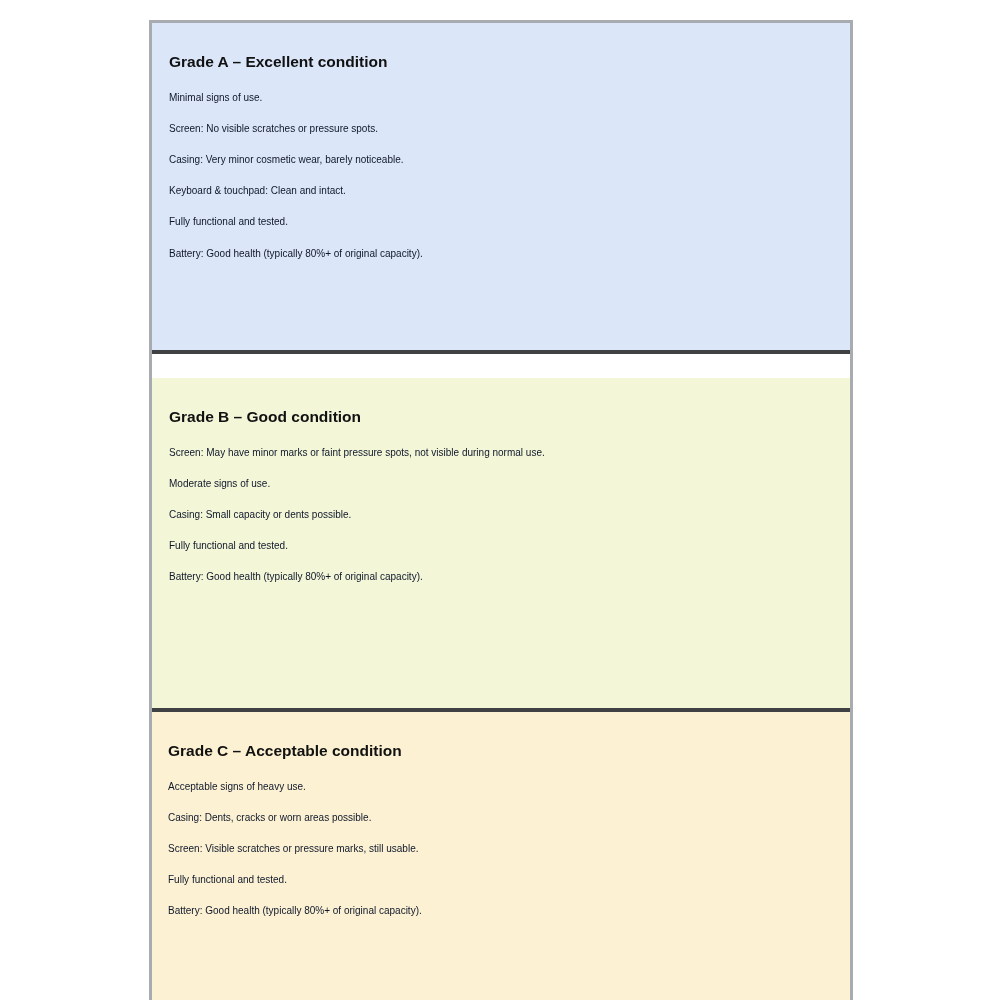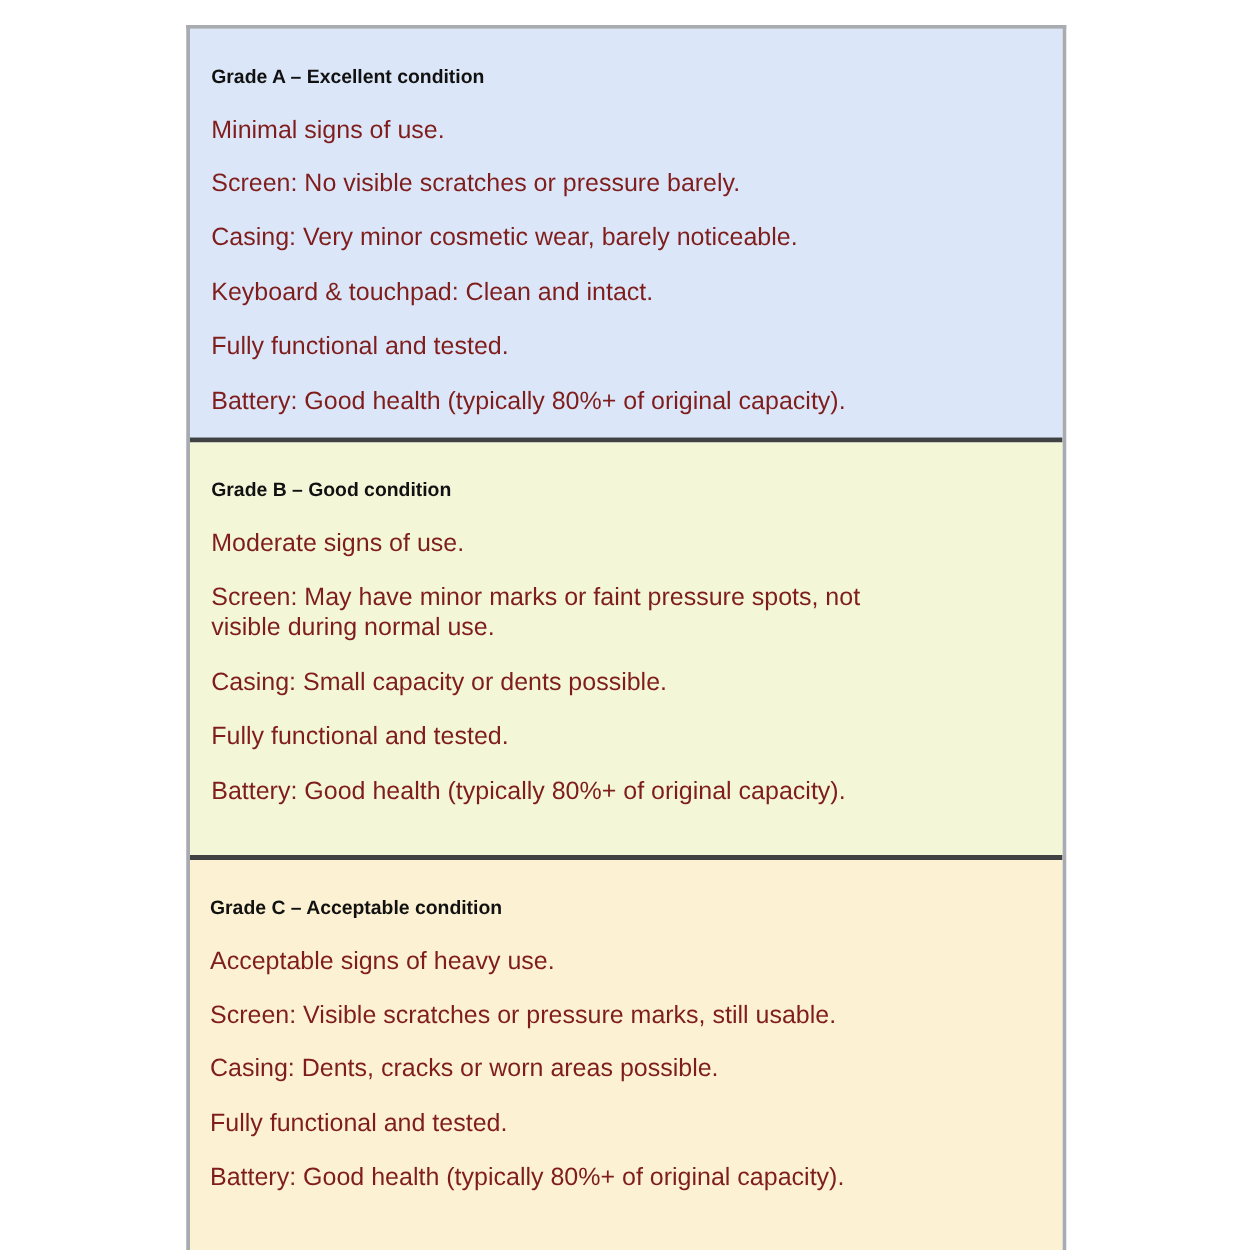--- a/index.html
+++ b/index.html
@@ -28,74 +28,74 @@
     display: flex;
     flex-direction: column;
     overflow: hidden;
   }
   .grade-box {
     box-sizing: border-box;
     padding: 30px 18px 0 17px;
     flex: 0 0 auto;
   }
   .grade-a { background: #dbe7f8; height: 327px; }
-  .grade-b { background: #f3f7d8; height: 330px; }
+  .grade-b { background: #f3f7d8; height: 330px; margin-top: 24px; }
   .grade-c { background: #fcf2d3; flex: 1 1 auto; padding-left: 16px; }
   .divider {
     flex: 0 0 auto;
     height: 4px;
     background: #3f4143;
   }
   .grade-title {
     margin: 0 0 20px 0;
     font-size: 15.5px;
     font-weight: 700;
     color: #111111;
     line-height: 1.2;
   }
   .grade-item {
     margin: 0 0 19px 0;
-    font-size: 20px;
+    font-size: 10px;
     line-height: 1.22;
-    color: #7f1d1d;
+    color: #0f172a;
     max-width: 550px;
   }
 </style>
 </head>
 <body>
 
 <div class="canvas">
   <div class="page">
 
     <section class="grade-box grade-a">
       <h3 class="grade-title">Grade A – Excellent condition</h3>
       <p class="grade-item">Minimal signs of use.</p>
-      <p class="grade-item">Screen: No visible scratches or pressure barely.</p>
+      <p class="grade-item">Screen: No visible scratches or pressure spots.</p>
       <p class="grade-item">Casing: Very minor cosmetic wear, barely noticeable.</p>
       <p class="grade-item">Keyboard &amp; touchpad: Clean and intact.</p>
       <p class="grade-item">Fully functional and tested.</p>
       <p class="grade-item">Battery: Good health (typically 80%+ of original capacity).</p>
     </section>
 
     <div class="divider"></div>
 
     <section class="grade-box grade-b">
       <h3 class="grade-title">Grade B – Good condition</h3>
+      <p class="grade-item">Screen: May have minor marks or faint pressure spots, not visible during normal use.</p>
       <p class="grade-item">Moderate signs of use.</p>
-      <p class="grade-item">Screen: May have minor marks or faint pressure spots, not visible during normal use.</p>
       <p class="grade-item">Casing: Small capacity or dents possible.</p>
       <p class="grade-item">Fully functional and tested.</p>
       <p class="grade-item">Battery: Good health (typically 80%+ of original capacity).</p>
     </section>
 
     <div class="divider"></div>
 
     <section class="grade-box grade-c">
       <h3 class="grade-title">Grade C – Acceptable condition</h3>
       <p class="grade-item">Acceptable signs of heavy use.</p>
+      <p class="grade-item">Casing: Dents, cracks or worn areas possible.</p>
       <p class="grade-item">Screen: Visible scratches or pressure marks, still usable.</p>
-      <p class="grade-item">Casing: Dents, cracks or worn areas possible.</p>
       <p class="grade-item">Fully functional and tested.</p>
       <p class="grade-item">Battery: Good health (typically 80%+ of original capacity).</p>
     </section>
 
   </div>
 </div>
 
 </body></html>

